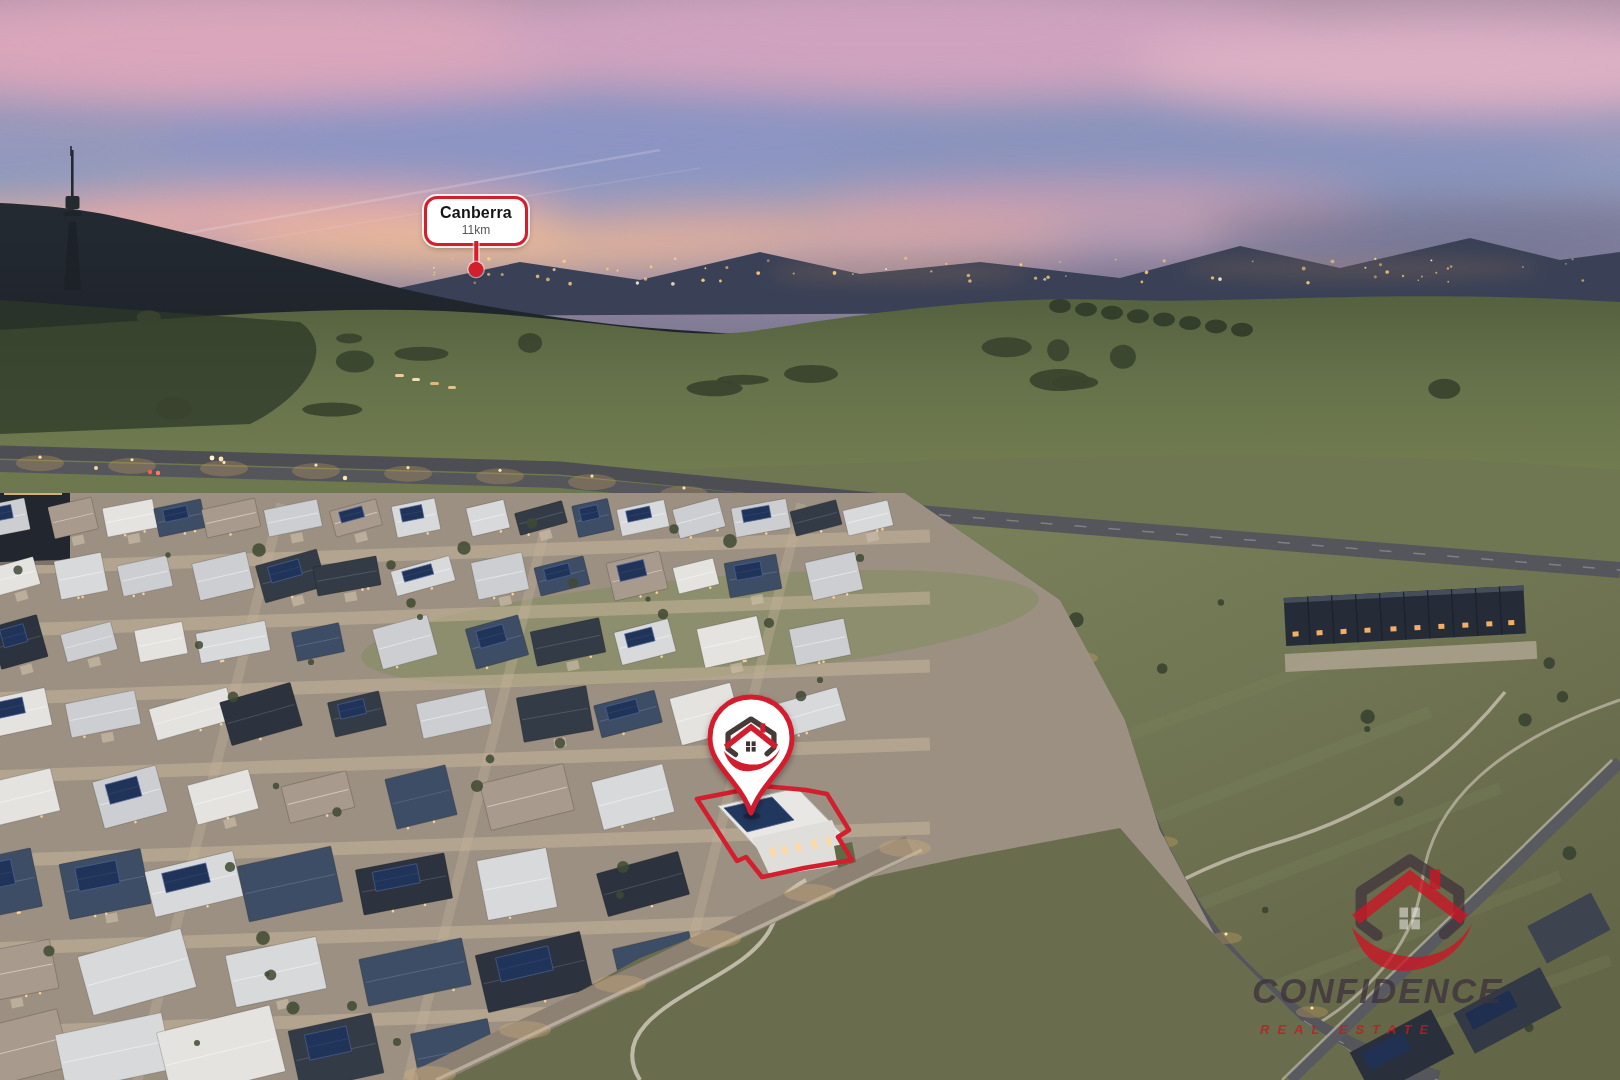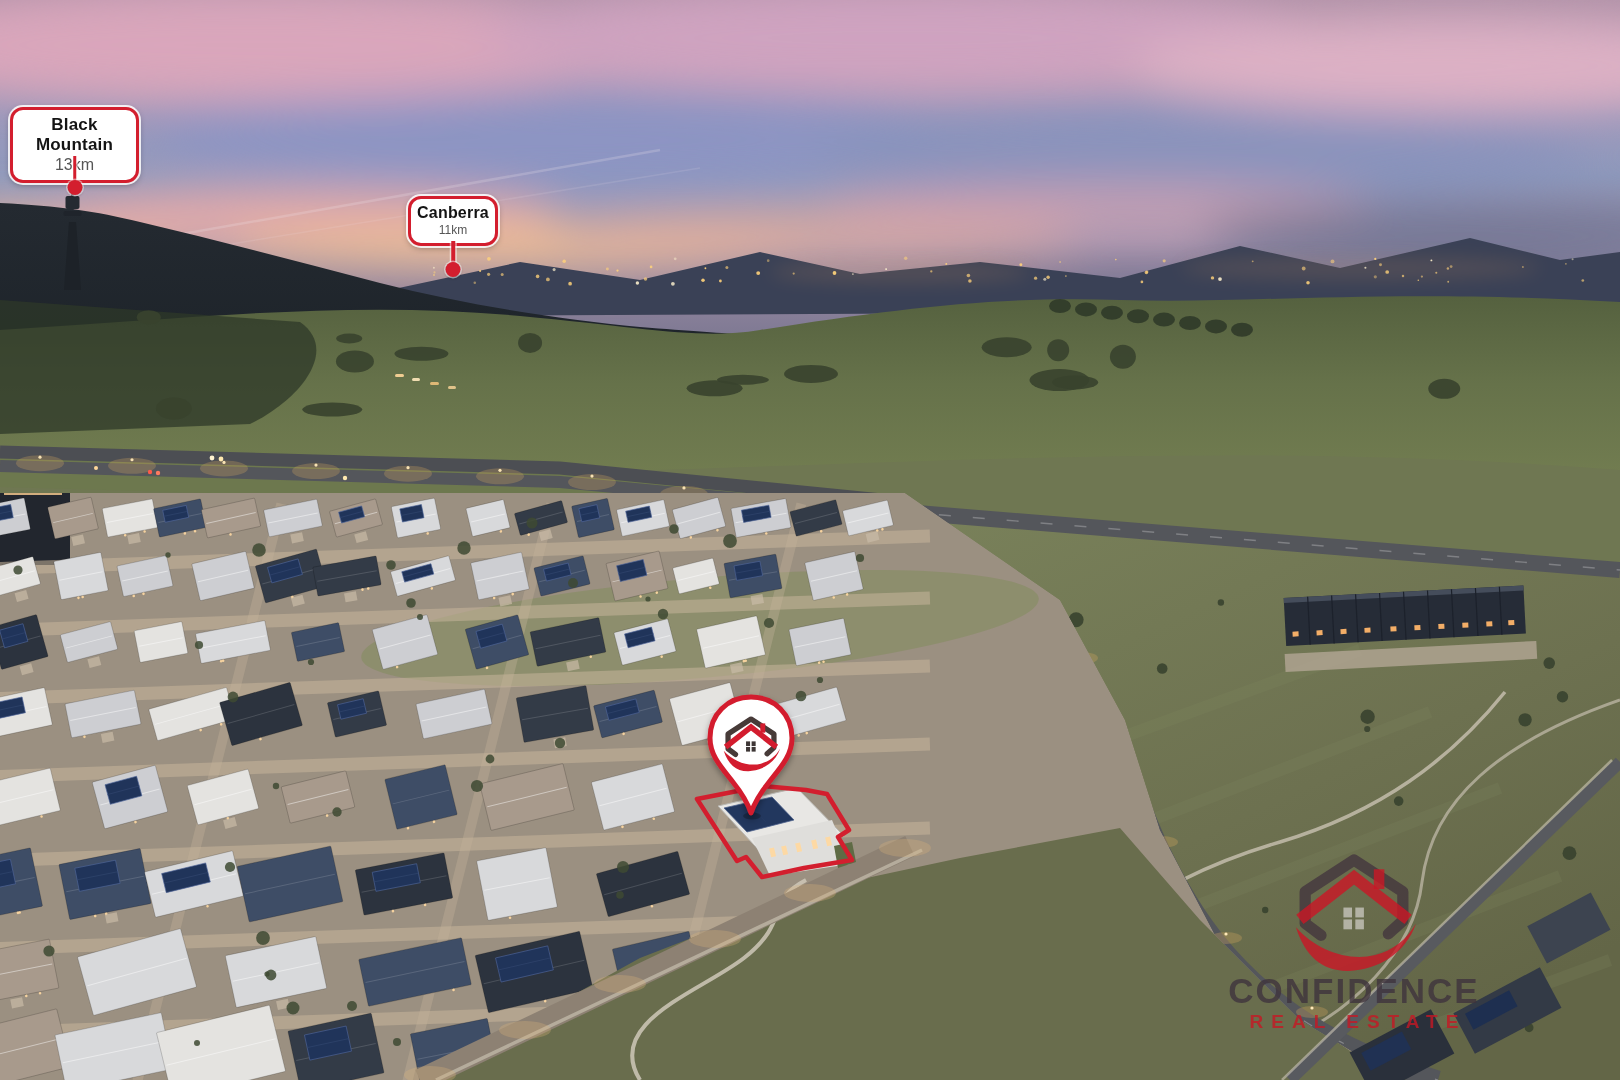--- a/index.html
+++ b/index.html
@@ -23,35 +23,35 @@
   .label-dist{color:#555555;margin-top:1px;}
   .label-stem{position:absolute;left:50%;transform:translateX(-50%);width:3.5px;background:#d31e2e;
               box-shadow:0 0 0 1.5px rgba(255,255,255,.55);}
   .label-dot{position:absolute;left:50%;transform:translateX(-50%);width:15px;height:15px;border-radius:50%;
              background:#d31e2e;box-shadow:0 0 0 1.5px rgba(255,255,255,.5),0 1px 3px rgba(0,0,0,.4);}
   #lbl-bm{left:10px;top:107px;width:129px;}
   #lbl-bm .label-name{font-size:17px;}
   #lbl-bm .label-dist{font-size:16px;}
   #lbl-bm .label-stem{top:49px;height:25px;}
   #lbl-bm .label-dot{top:73px;}
-  #lbl-cb{left:408px;top:196px;width:90px;}
+  #lbl-cb{left:424px;top:196px;width:104px;}
   #lbl-cb .label-name{font-size:16px;}
   #lbl-cb .label-dist{font-size:12px;}
   #lbl-cb .label-stem{top:45px;height:23px;}
   #lbl-cb .label-dot{top:66px;}
 
   
-  .watermark{position:absolute;left:1196px;top:848px;width:316px;z-index:20;text-align:center;
-             pointer-events:none;}
+  .watermark{position:absolute;left:1252px;top:848px;width:316px;z-index:20;
+             pointer-events:none;font-style:italic;}
   .watermark svg{display:block;margin:0 auto;
      --ls:rgba(66,53,62,.78);--lr:rgba(202,23,37,.8);--lw:rgba(240,236,238,.55);}
   .wm-name{font-weight:700;font-size:35px;letter-spacing:2px;color:rgba(62,50,60,.78);
            margin-top:-4px;white-space:nowrap;}
-  .wm-tag{font-weight:700;font-size:19px;letter-spacing:8px;color:rgba(198,24,36,.8);
-          margin-top:0;white-space:nowrap;text-indent:8px;}
+  .wm-tag{font-weight:700;font-size:13px;letter-spacing:8px;color:rgba(198,24,36,.8);
+          margin-top:11px;white-space:nowrap;text-indent:8px;}
 </style>
 </head>
 <body>
 
 <div class="scene">
 
 <svg class="photo" viewBox="0 0 1620 1080">
   <defs>
     <linearGradient id="skyG" x1="0" y1="0" x2="0" y2="1">
       <stop offset="0" stop-color="#b293a9"></stop>
@@ -938,28 +938,20 @@
   <polygon points="697,799 763,786 806,790 827,794 849,830 838,837 852,860 804,868 762,877 746,857 737,861" fill="none" stroke="#d31e2e" stroke-width="4.5" stroke-linejoin="round"></polygon>
 
   <g filter="url(#pinShadow)">
     <ellipse cx="752" cy="816" rx="9" ry="3.5" fill="#000" opacity=".25"></ellipse>
     <path d="M751 697 c-23.5 0 -41 17.5 -41 41 c0 17 10.5 28.5 22.5 43.5 c8 10 14.5 19.5 18.5 31.5
              c4 -12 10.5 -21.5 18.5 -31.5 c12 -15 22.5 -26.5 22.5 -43.5 c0 -23.5 -17.5 -41 -41 -41 z" fill="#ffffff" stroke="#d31e2e" stroke-width="5" stroke-linejoin="round"></path>
     <use href="#cre-logo" transform="translate(751,742) scale(0.62)"></use>
   </g>
 </svg>
 
-<div class="map-label" id="lbl-bm">
-  <div class="label-box">
-    <div class="label-name">Black Mountain</div>
-    <div class="label-dist">13km</div>
-  </div>
-  <div class="label-stem"></div>
-  <div class="label-dot"></div>
-</div>
 
 <div class="map-label" id="lbl-cb">
   <div class="label-box">
     <div class="label-name">Canberra</div>
     <div class="label-dist">11km</div>
   </div>
   <div class="label-stem"></div>
   <div class="label-dot"></div>
 </div>
 

